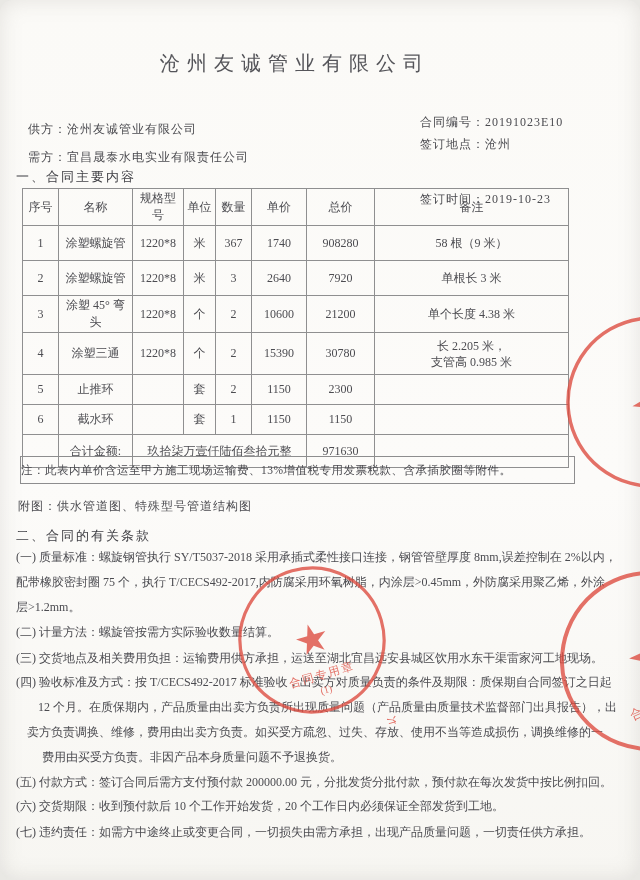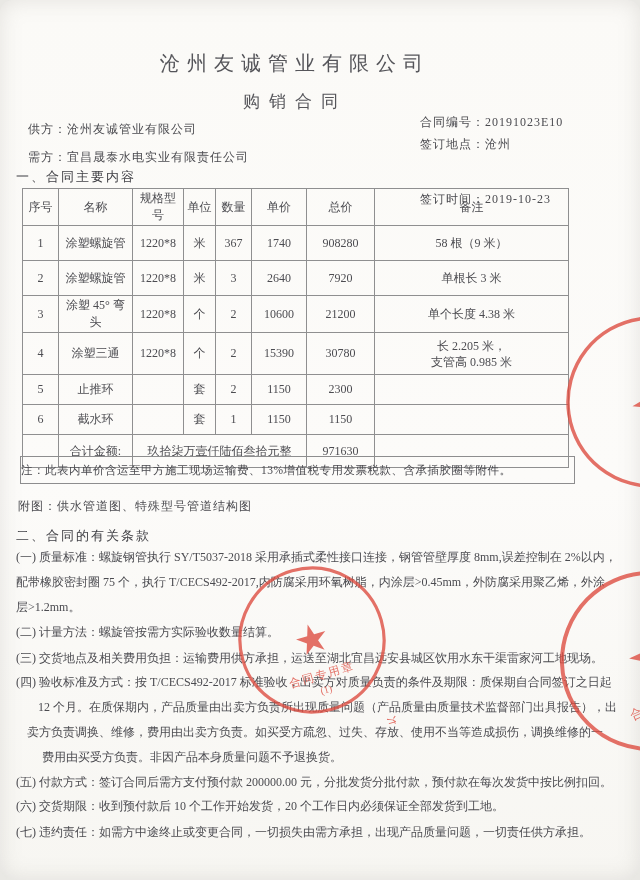--- a/index.html
+++ b/index.html
@@ -64,21 +64,20 @@
 
   .stamp{position:absolute;color:#dd4a3e;opacity:.78;pointer-events:none;}
   .stamp text{fill:currentColor;}
 </style>
 </head>
 <body>
 
 <div class="page">
 
   <div class="abs title1">沧州友诚管业有限公司</div>
-  <div class="abs title2">购销合同</div>
 
   <div class="abs meta m-buyer">需方：宜昌晟泰水电实业有限责任公司</div>
   <div class="abs meta m-supplier">供方：沧州友诚管业有限公司</div>
   <div class="abs meta m-no">合同编号：20191023E10</div>
   <div class="abs meta m-place">签订地点：沧州</div>
   <div class="abs meta m-date">签订时间：2019-10-23</div>
 
   <div class="abs sec-head h1">一、合同主要内容</div>
 
   <table class="items">

